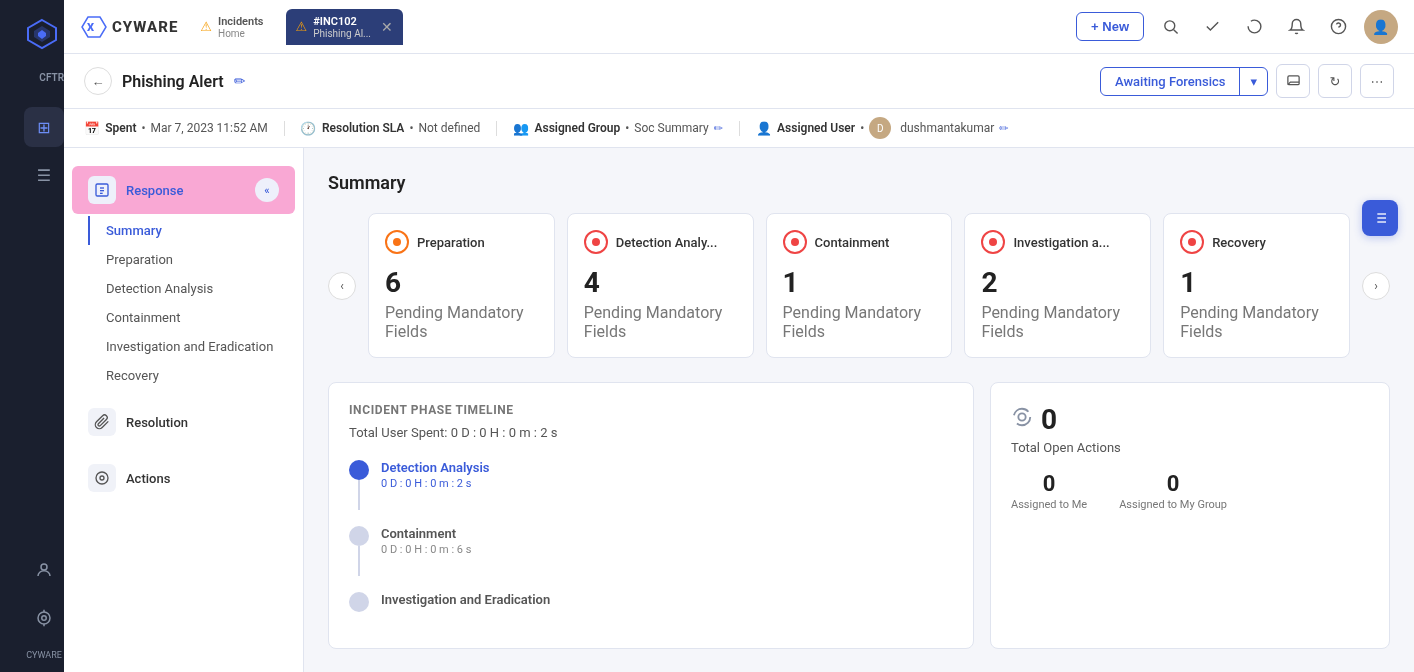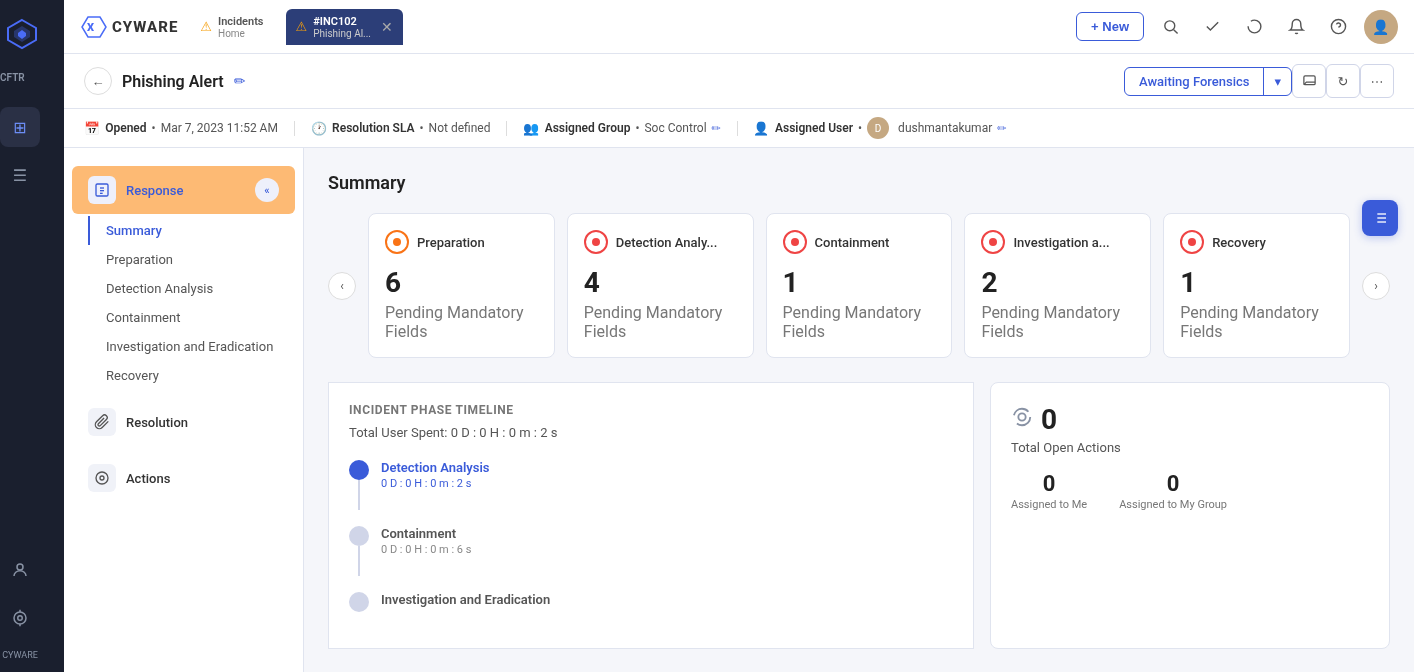--- a/index.html
+++ b/index.html
@@ -4,21 +4,21 @@
   <style>
     * { box-sizing: border-box; margin: 0; padding: 0; }
     body { font-family: -apple-system, BlinkMacSystemFont, 'Segoe UI', Roboto, sans-serif; background: #f5f6fa; color: #333; display: flex; height: 672px; overflow: hidden; font-size: 13px; }
 
     
     .sidebar {
       width: 64px;
       background: #1a1f2e;
       display: flex;
       flex-direction: column;
-      align-items: flex-start;
+      align-items: flex-end;
       padding: 12px 0;
       gap: 8px;
       flex-shrink: 0;
     }
     .sidebar-logo {
       width: 44px;
       height: 44px;
       margin-bottom: 8px;
       display: flex;
       align-items: center;
@@ -168,20 +168,21 @@
       color: #222;
     }
     .edit-icon-btn {
       color: #3a5bd9;
       cursor: pointer;
       font-size: 14px;
     }
     .header-actions {
       display: flex;
       align-items: center;
+      gap: 8px;
       justify-content: flex-end;
     }
     .status-dropdown {
       display: flex;
       align-items: center;
       border: 1.5px solid #3a5bd9;
       border-radius: 6px;
       overflow: hidden;
     }
     .status-label {
@@ -269,21 +270,21 @@
       display: flex;
       align-items: center;
       gap: 10px;
       padding: 10px 16px;
       cursor: pointer;
       border-radius: 6px;
       margin: 2px 8px;
       color: #333;
       font-weight: 500;
     }
-    .nav-section-item.active { background: #fdba74; color: #3a5bd9; }
+    .nav-section-item.active { background: #f9a8d4; color: #3a5bd9; }
     .nav-section-icon {
       width: 28px;
       height: 28px;
       display: flex;
       align-items: center;
       justify-content: center;
       background: #eef0fb;
       border-radius: 6px;
       font-size: 14px;
       color: #3a5bd9;
@@ -404,21 +405,21 @@
 
     
     .bottom-panels {
       display: flex;
       gap: 16px;
     }
     .timeline-panel {
       flex: 1;
       background: #fff;
       border: 1px solid #e0e4ef;
-      border-radius: 0;
+      border-radius: 8px;
       padding: 20px;
     }
     .actions-panel {
       width: 400px;
       background: #fff;
       border: 1px solid #e0e4ef;
       border-radius: 8px;
       padding: 20px;
       flex-shrink: 0;
     }
@@ -641,35 +642,35 @@
           </svg>
       </div>
       <div class="header-icon-btn">↻</div>
       <div class="header-icon-btn">⋯</div>
     </div>
   </div>
 
   <div class="meta-bar">
     <div class="meta-item">
       <span class="meta-icon">📅</span>
-      <span class="meta-label">Opened</span>
+      <span class="meta-label">Spent</span>
       <span>•</span>
       <span class="meta-value">Mar 7, 2023 11:52 AM</span>
     </div>
     <div class="meta-item">
       <span class="meta-icon">🕐</span>
       <span class="meta-label">Resolution SLA</span>
       <span>•</span>
       <span class="meta-value">Not defined</span>
     </div>
     <div class="meta-item">
       <span class="meta-icon">👥</span>
       <span class="meta-label">Assigned Group</span>
       <span>•</span>
-      <span class="meta-value">Soc Control</span>
+      <span class="meta-value">Soc Summary</span>
       <span class="meta-edit">✏</span>
     </div>
     <div class="meta-item">
       <span class="meta-icon">👤</span>
       <span class="meta-label">Assigned User</span>
       <span>•</span>
       <span class="user-avatar-sm">D</span>
       <span class="meta-value">dushmantakumar</span>
       <span class="meta-edit">✏</span>
     </div>

